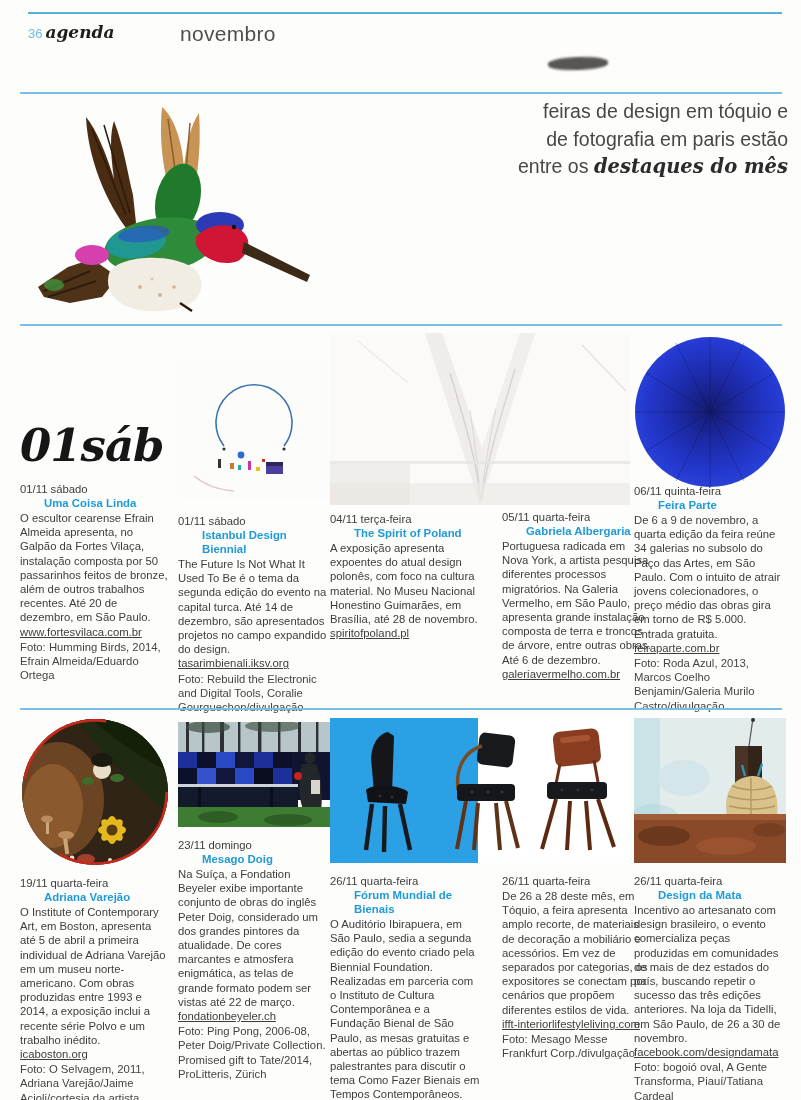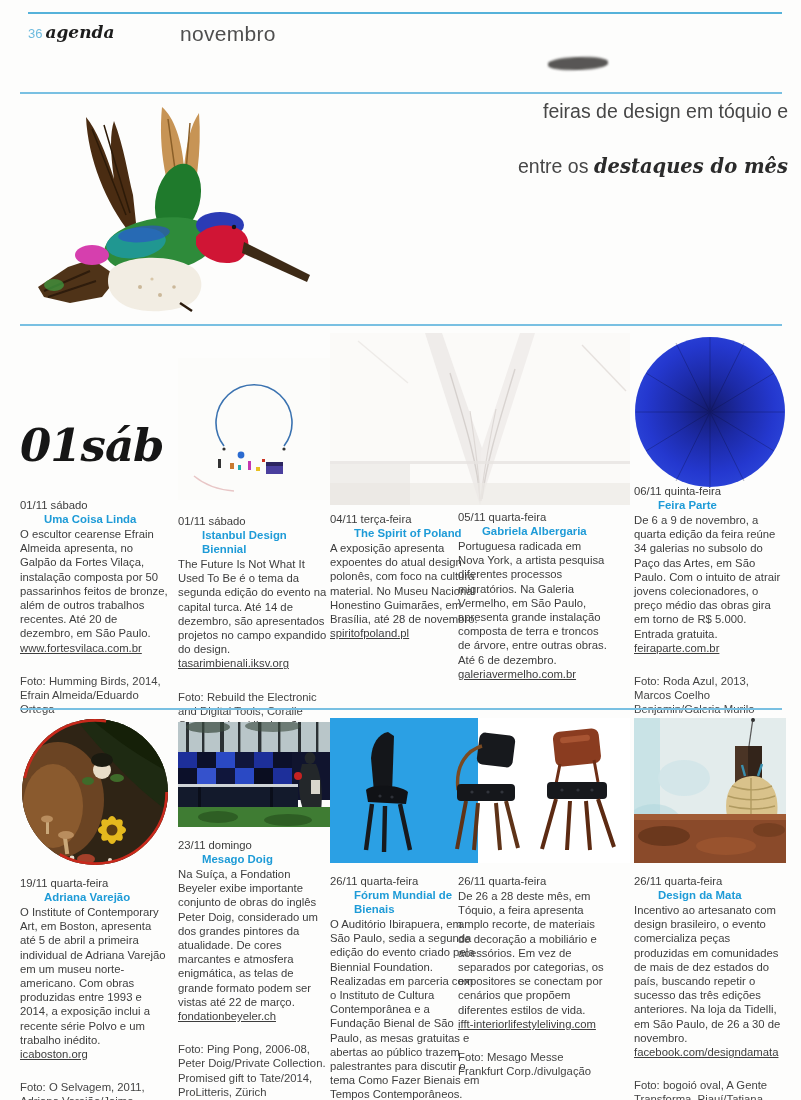--- a/index.html
+++ b/index.html
@@ -29,25 +29,25 @@
   .row1 { top:328px; height:380px; }
   .row2 { top:712px; height:388px; }
 
   .img-abs { position:absolute; overflow:hidden; }
 
   .event { position:absolute; width:150px; font-size:11.3px; color:#3d3d3d; }
   .event .date { font-size:11.3px; line-height:14px; color:#3d3d3d; }
   .event .title { font-size:11.4px; line-height:14px; font-weight:bold; color:#1e9bd7;margin-left:24px; }
   .event .body { line-height:14.2px; margin-top:1px; }
   .event .link { display:inline-block; color:#3d3d3d; text-decoration:underline; line-height:14.2px; cursor:pointer;text-align:right; }
-  .event .credit { margin-top:19px; line-height:14.2px; color:#444444; }
-
-  .c1 { left:0; } .c2 { left:158px; } .c3 { left:310px; } .c4 { left:438px; } .c5 { left:614px; width:152px; }
-
-  .day-heading { font-family:"DejaVu Serif", serif; font-style:italic; font-size:45px; line-height:48px; color:#161616; letter-spacing:-1px; margin-bottom:28px; }
+  .event .credit { margin-top:1px; line-height:14.2px; color:#444444; }
+
+  .c1 { left:0; } .c2 { left:158px; } .c3 { left:310px; } .c4 { left:482px; } .c5 { left:614px; width:152px; }
+
+  .day-heading { font-family:"DejaVu Serif", serif; font-style:italic; font-size:45px; line-height:48px; color:#161616; letter-spacing:-1px; margin-bottom:12px; }
 </style>
 </head>
 <body>
 
 <div class="page">
 
   <div class="rule top"></div>
 
   <div class="masthead">
     <span class="page-num">36</span><span class="section-name">agenda</span>
@@ -88,21 +88,21 @@
       <circle cx="110" cy="192" r="2" fill="#cbb89a"></circle>
         <circle cx="130" cy="200" r="2" fill="#cbb89a"></circle>
       <circle cx="122" cy="184" r="1.6" fill="#d8c6a8"></circle>
         <circle cx="144" cy="192" r="1.8" fill="#cbb89a"></circle>
       <path d="M150,208 L162,216" stroke="#2a1a0c" stroke-width="2.5"></path>
     </svg>
   </div>
 
   <div class="intro">
     <span>feiras de design em tóquio e</span><br>
-    <br>
+    <span>de fotografia em paris estão</span><br>
     <span>entre os </span><span class="em">destaques do mês</span>
   </div>
 
   <div class="rule r3"></div>
 
   <div class="row row1">
 
     <div class="img-abs" style="left:158px; top:30px; width:152px; height:142px;">
       <svg width="152" height="142" viewBox="0 0 152 142">
         <rect width="152" height="142" fill="#fcfcfa"></rect>

